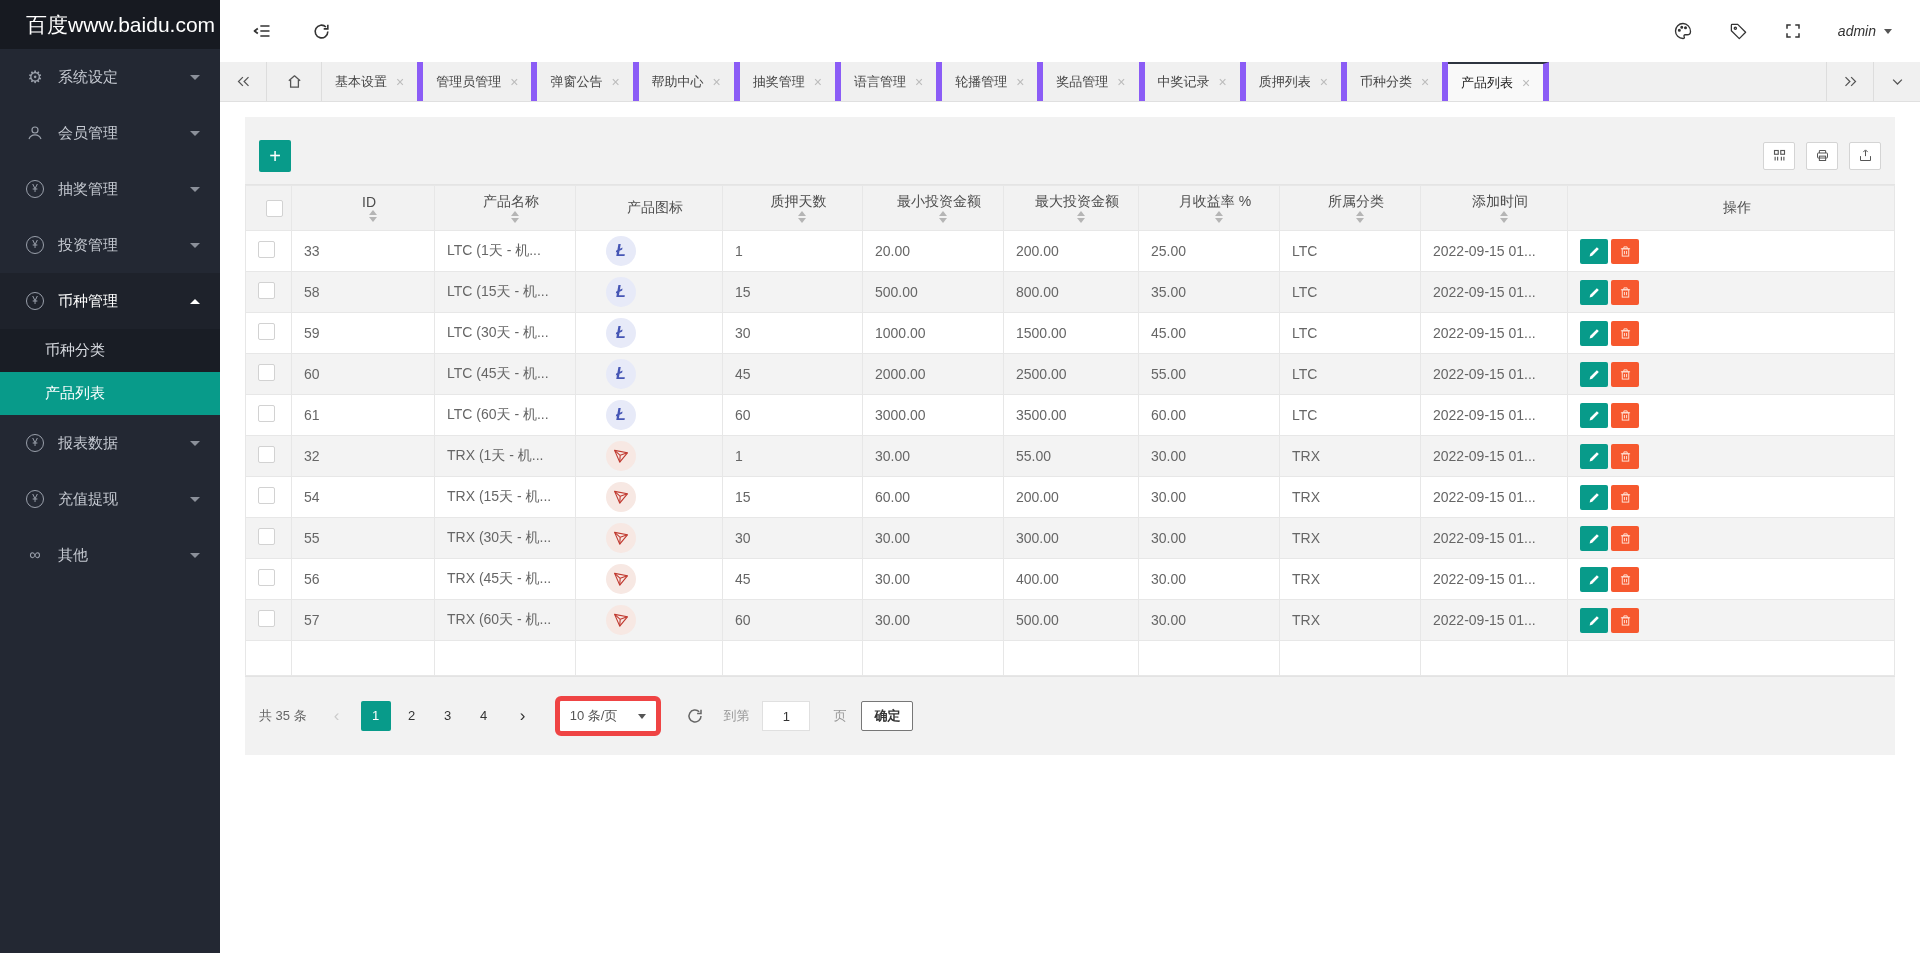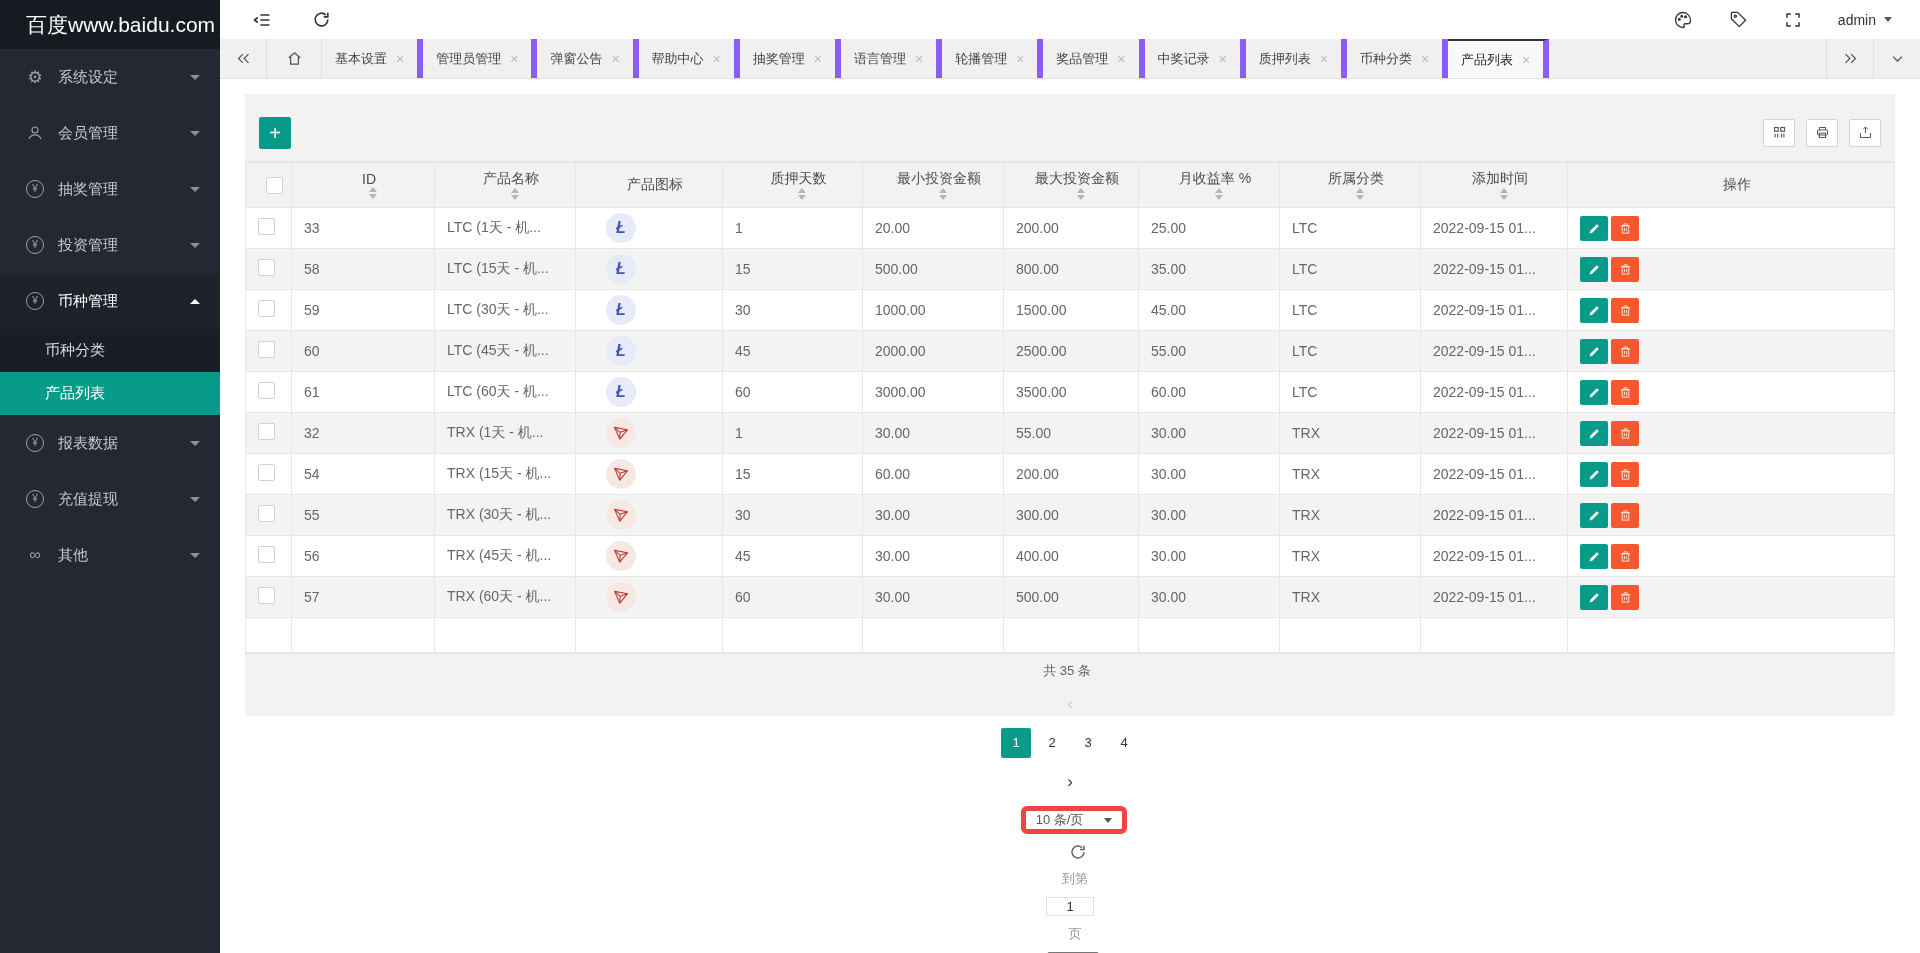--- a/index.html
+++ b/index.html
@@ -17,21 +17,21 @@
   .yen-circle{width:16px;height:16px;border:1px solid #9aa0ab;border-radius:50%;font-size:10px;line-height:16px;text-align:center;display:inline-block;color:#9aa0ab;}
   .ic-inf{font-size:16px;line-height:1;}
   .caret{margin-left:auto;width:0;height:0;border-left:5px solid transparent;border-right:5px solid transparent;border-top:5px solid #8b909a;}
   .caret.up{border-top:none;border-bottom:5px solid #fff;}
   .submenu{background:#191d25;}
   .submenu-item{height:43px;display:flex;align-items:center;padding-left:45px;font-size:15px;color:#d8dbe1;cursor:pointer;}
   .submenu-item.active{background:#089b8a;color:#fff;}
 
   
   .main{flex:1;display:flex;flex-direction:column;min-width:0;}
-  .topbar{height:39px;background:#fff;display:flex;align-items:center;padding:0 28px 0 32px;}
+  .topbar{height:62px;background:#fff;display:flex;align-items:center;padding:0 28px 0 32px;font-style:italic;}
   .tb-left{display:flex;align-items:center;gap:40px;}
   .tb-right{margin-left:auto;display:flex;align-items:center;gap:36px;}
   .tb-btn{display:flex;align-items:center;justify-content:center;cursor:pointer;}
   .admin{display:flex;align-items:center;gap:8px;font-size:14px;color:#333;cursor:pointer;}
   .admin-caret{width:0;height:0;border-left:4px solid transparent;border-right:4px solid transparent;border-top:5px solid #555;}
 
   
   .tabbar{height:39px;background:#f0f0f0;border-bottom:1px solid #e0e0e0;display:flex;align-items:stretch;}
   .tab-ctl{width:46px;display:flex;align-items:center;justify-content:center;color:#555;font-size:15px;cursor:pointer;border-right:1px solid #ddd;}
   .tab-ctl.home{width:54px;}
@@ -67,21 +67,21 @@
   .coin{width:30px;height:30px;border-radius:50%;margin-left:18px;display:flex;align-items:center;justify-content:center;}
   .coin-ltc{background:#e7eaf8;}
   .coin-ltc span{color:#4656b5;font-weight:bold;font-size:16px;font-style:italic;}
   .coin-trx{background:#f7e8e3;}
   .actions{display:flex;gap:3px;}
   .act-btn{width:28px;height:25px;border:none;border-radius:2px;display:flex;align-items:center;justify-content:center;cursor:pointer;}
   .act-edit{background:#089b8a;}
   .act-del{background:#f6582e;}
 
   
-  .pager{height:46px;background:#f2f2f2;border-top:1px solid #e3e3e3;display:flex;align-items:center;padding:8px 14px;gap:9px;font-size:13px;color:#666;flex-direction:column;}
+  .pager{height:46px;background:#f2f2f2;border-top:1px solid #e3e3e3;display:flex;align-items:center;padding:16px 14px;gap:9px;font-size:13px;color:#666;}
   .pg-total{margin-right:6px;}
   .pg-btn{min-width:30px;height:30px;line-height:30px;text-align:center;border-radius:2px;cursor:pointer;color:#333;display:inline-block;}
   .pg-arrow{font-size:17px;}
   .pg-prev{color:#ccc;}
   .pages{display:inline-flex;gap:6px;}
   .pg-btn.active{background:#089b8a;color:#fff;}
   .pg-select{height:30px;background:#fff;border:5px solid #ef4444;border-radius:6px;display:flex;align-items:center;gap:21px;padding:0 10px;color:#555;cursor:pointer;margin-left:8px;}
   .sel-caret{width:0;height:0;border-left:4px solid transparent;border-right:4px solid transparent;border-top:5px solid #555;}
   .pg-refresh{margin-left:16px;cursor:pointer;display:flex;align-items:center;}
   .pg-muted{color:#999;margin-left:10px;}

